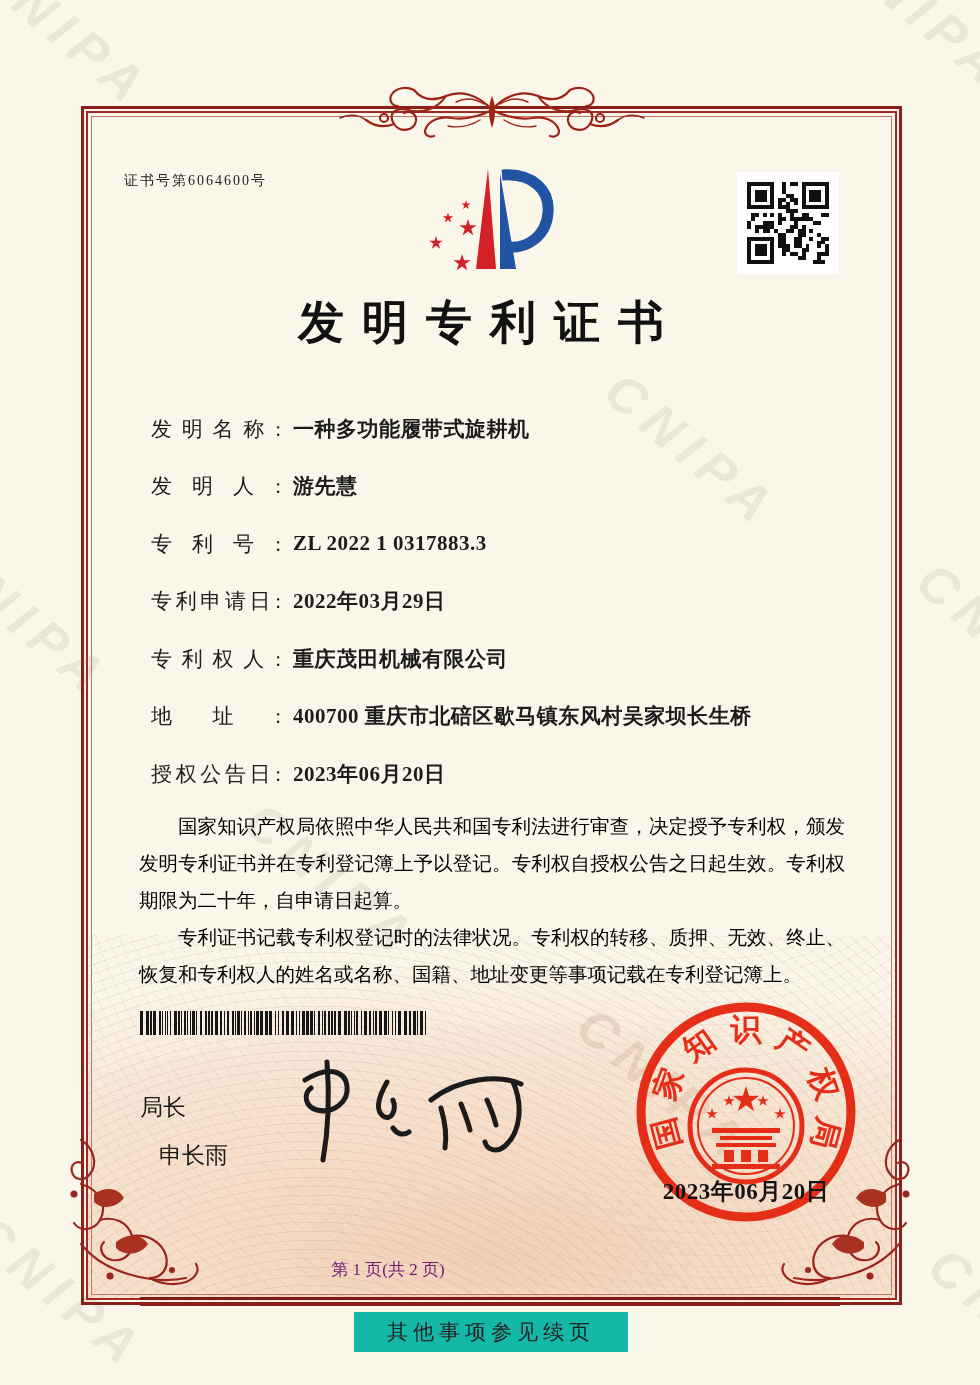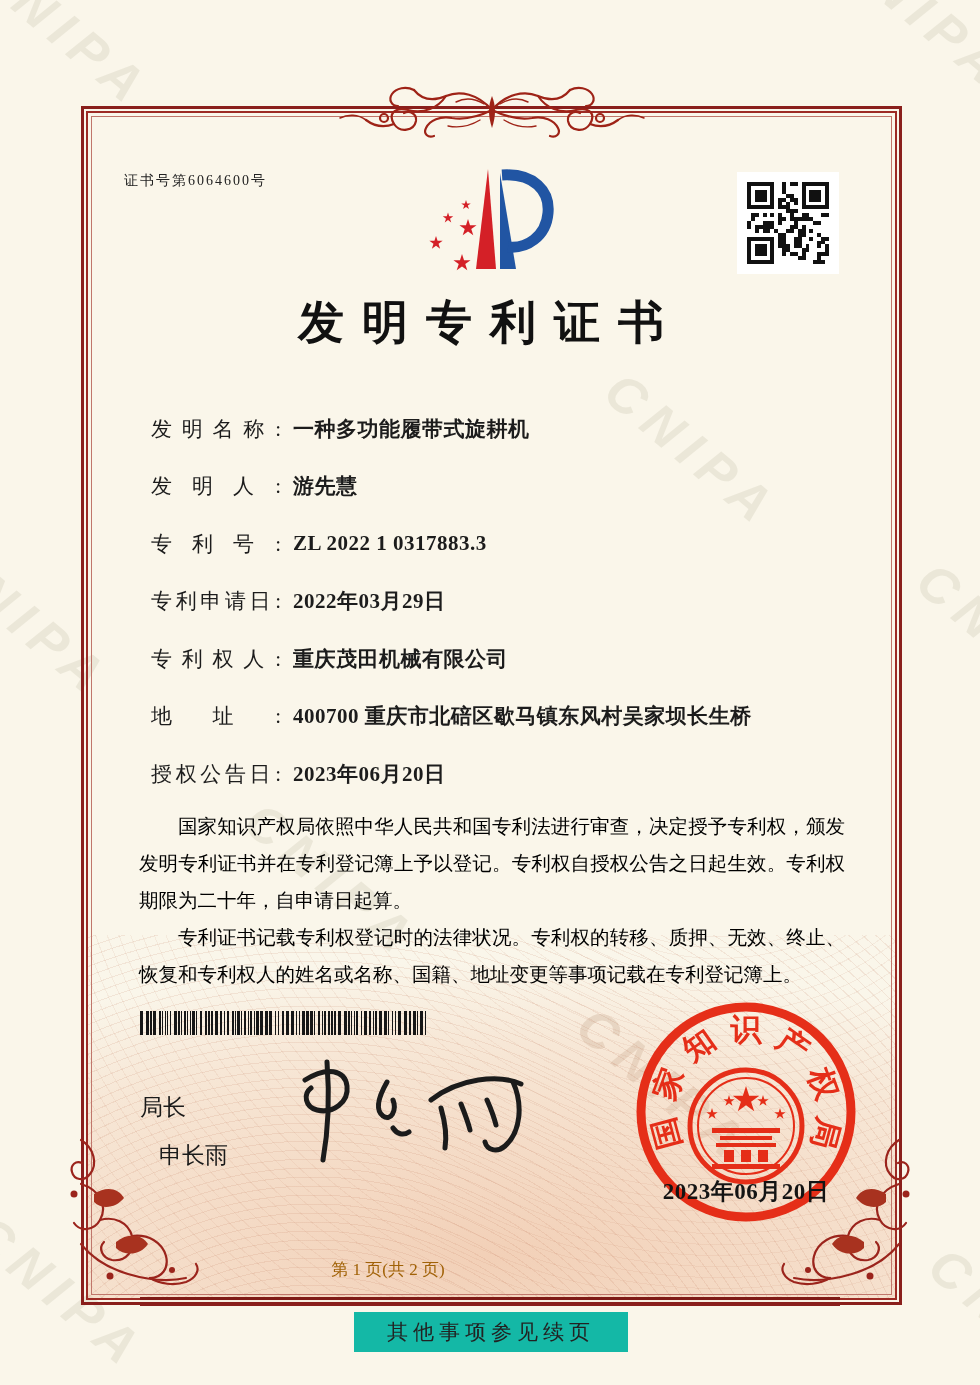--- a/index.html
+++ b/index.html
@@ -84,21 +84,21 @@
   .director-title{position:absolute;left:140px;top:1092px;font-size:23px;font-family:"Liberation Sans","DejaVu Sans",sans-serif;color:#1a1a1a;}
   .director-name{position:absolute;left:140px;top:1140px;font-size:23px;font-family:"Liberation Sans","DejaVu Sans",sans-serif;color:#1a1a1a;margin-left:19px;}
 
   
   .seal-date{
     position:absolute;left:646px;top:1176px;width:200px;text-align:center;
     font-size:23px;color:#141414;font-weight:600;letter-spacing:0.5px;
   }
 
   
-  .page-no{position:absolute;left:0;top:1258px;width:776px;text-align:center;font-size:17px;color:#a16207;}
+  .page-no{position:absolute;left:0;top:1258px;width:776px;text-align:center;font-size:17px;color:#701a75;}
   .footer-box{
     position:absolute;left:354px;top:1312px;width:274px;height:40px;background:#14b8a6;
     display:flex;align-items:center;justify-content:center;
     font-size:21px;letter-spacing:5px;color:#222;
   }
 </style>
 </head>
 <body>
 
 <div class="wm" style="left:-40px;top:0px;">CNIPA</div>

